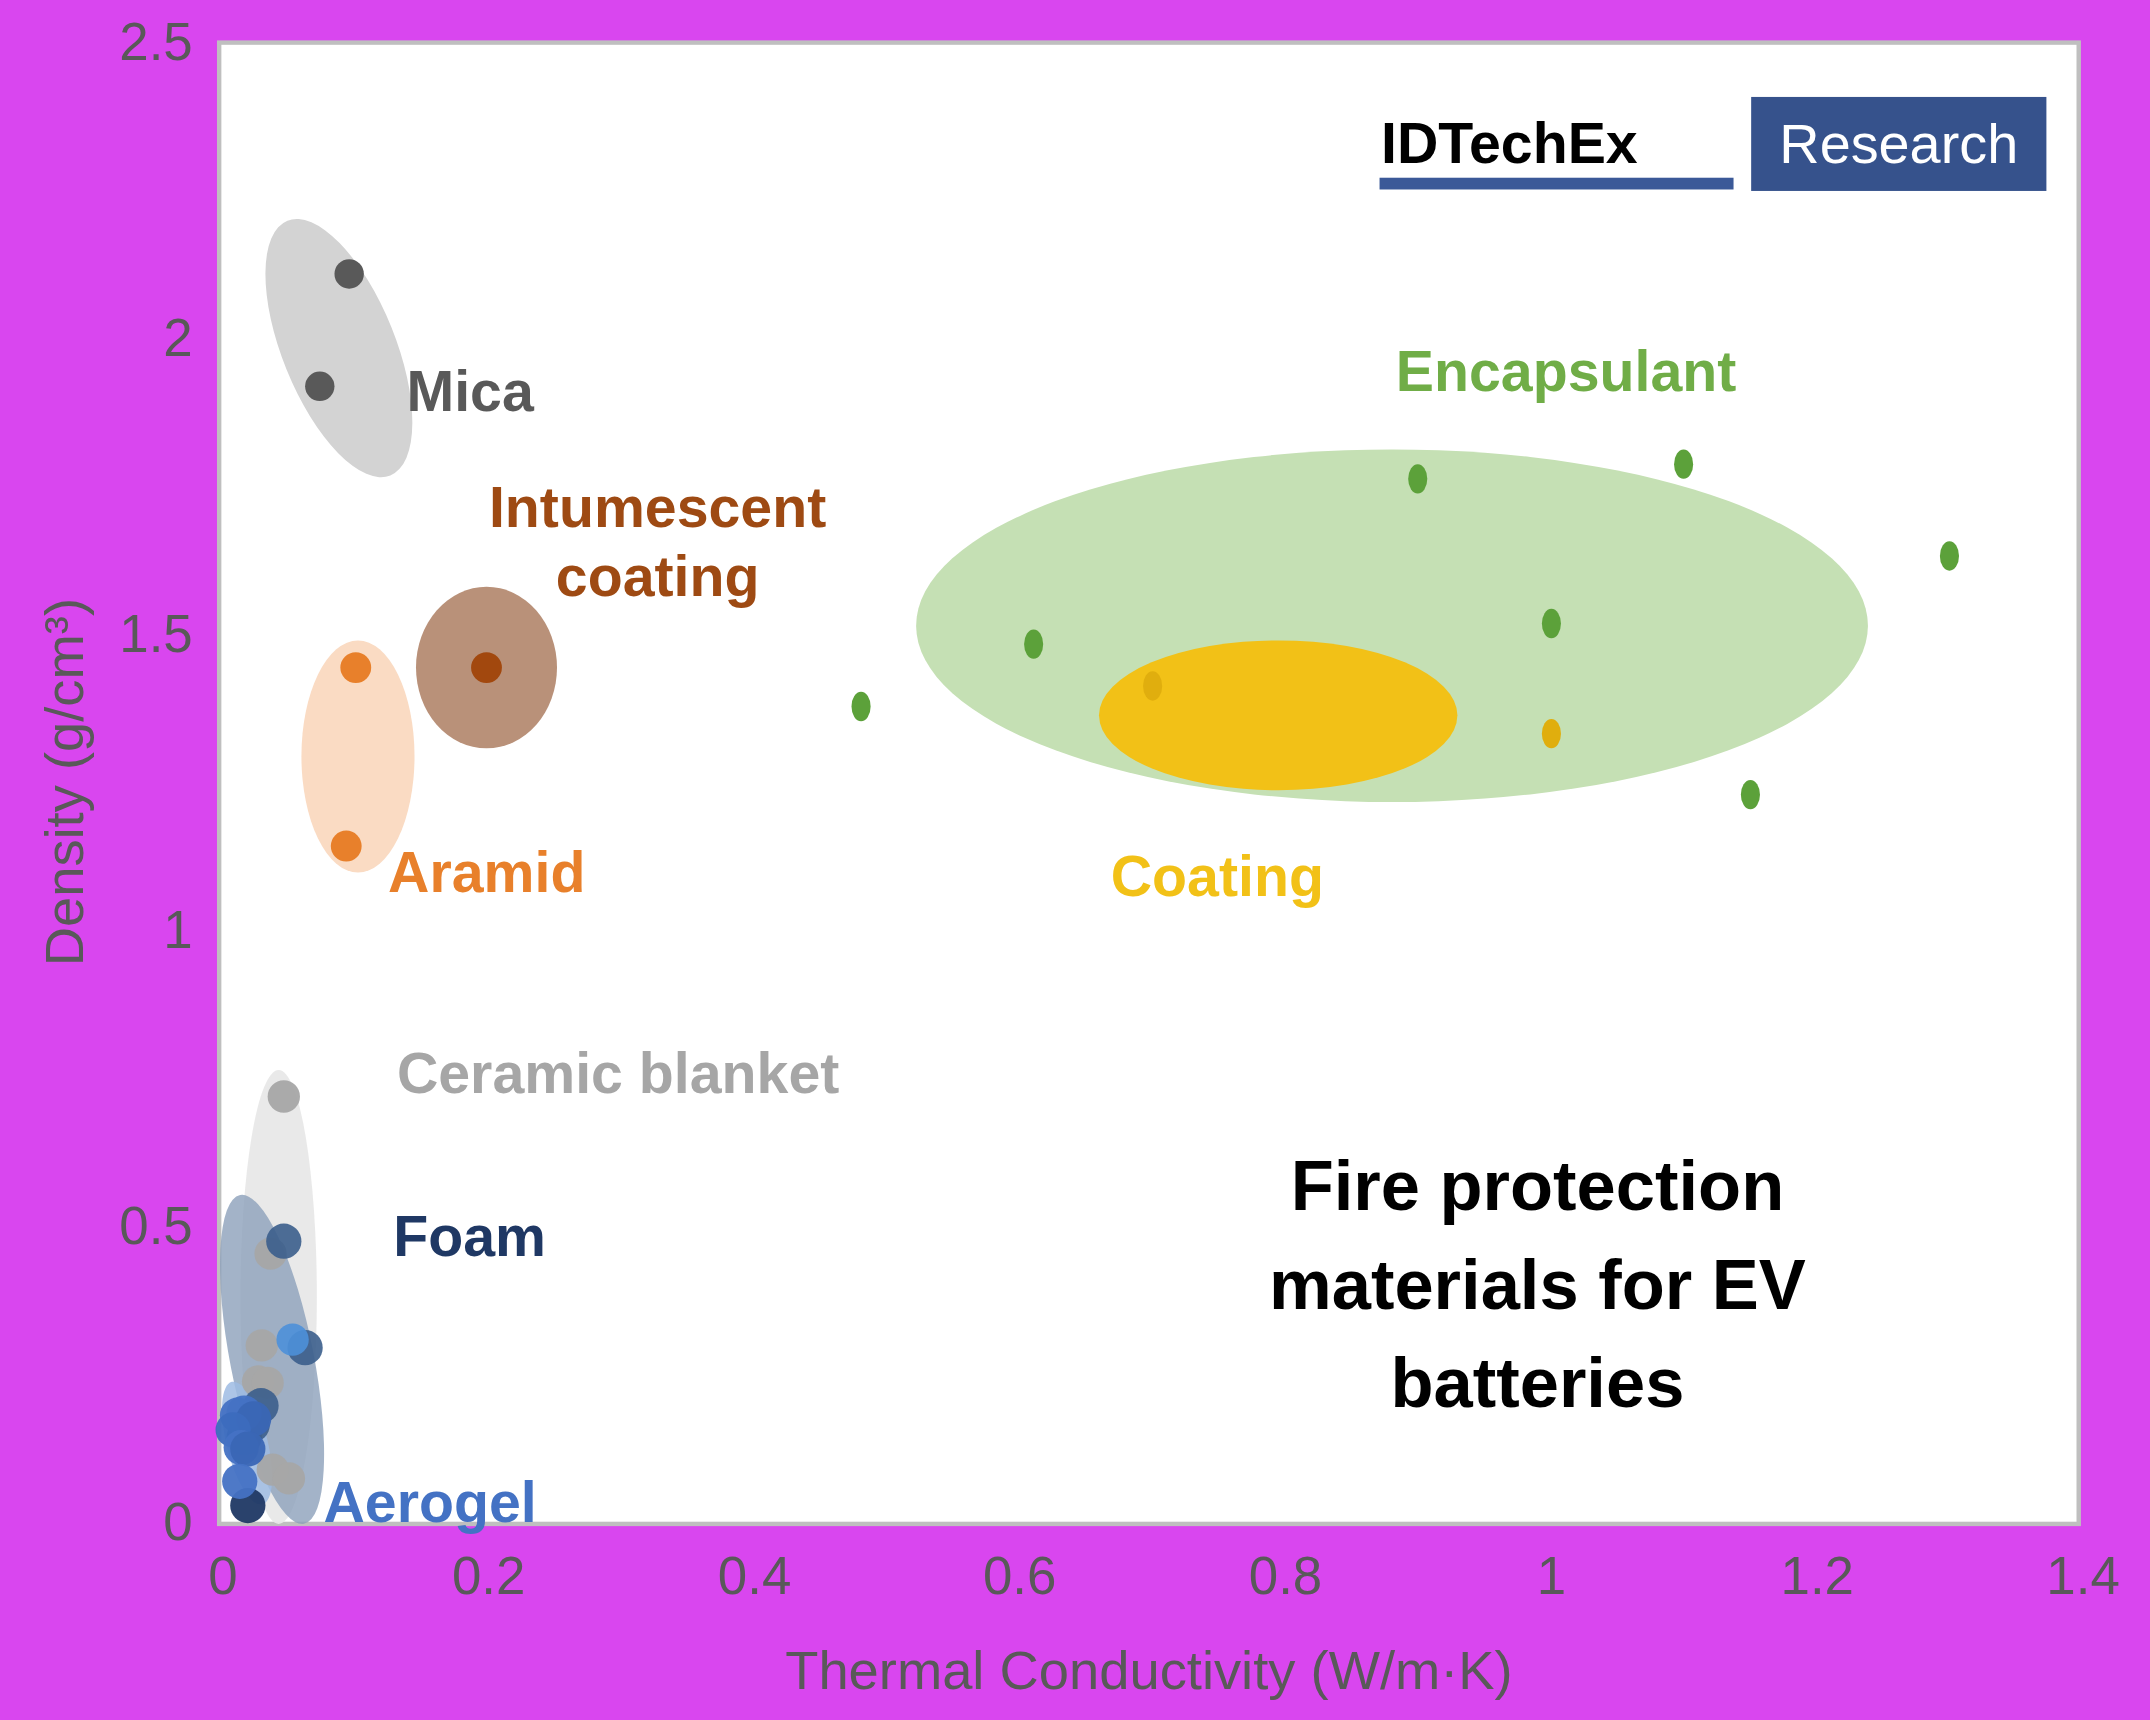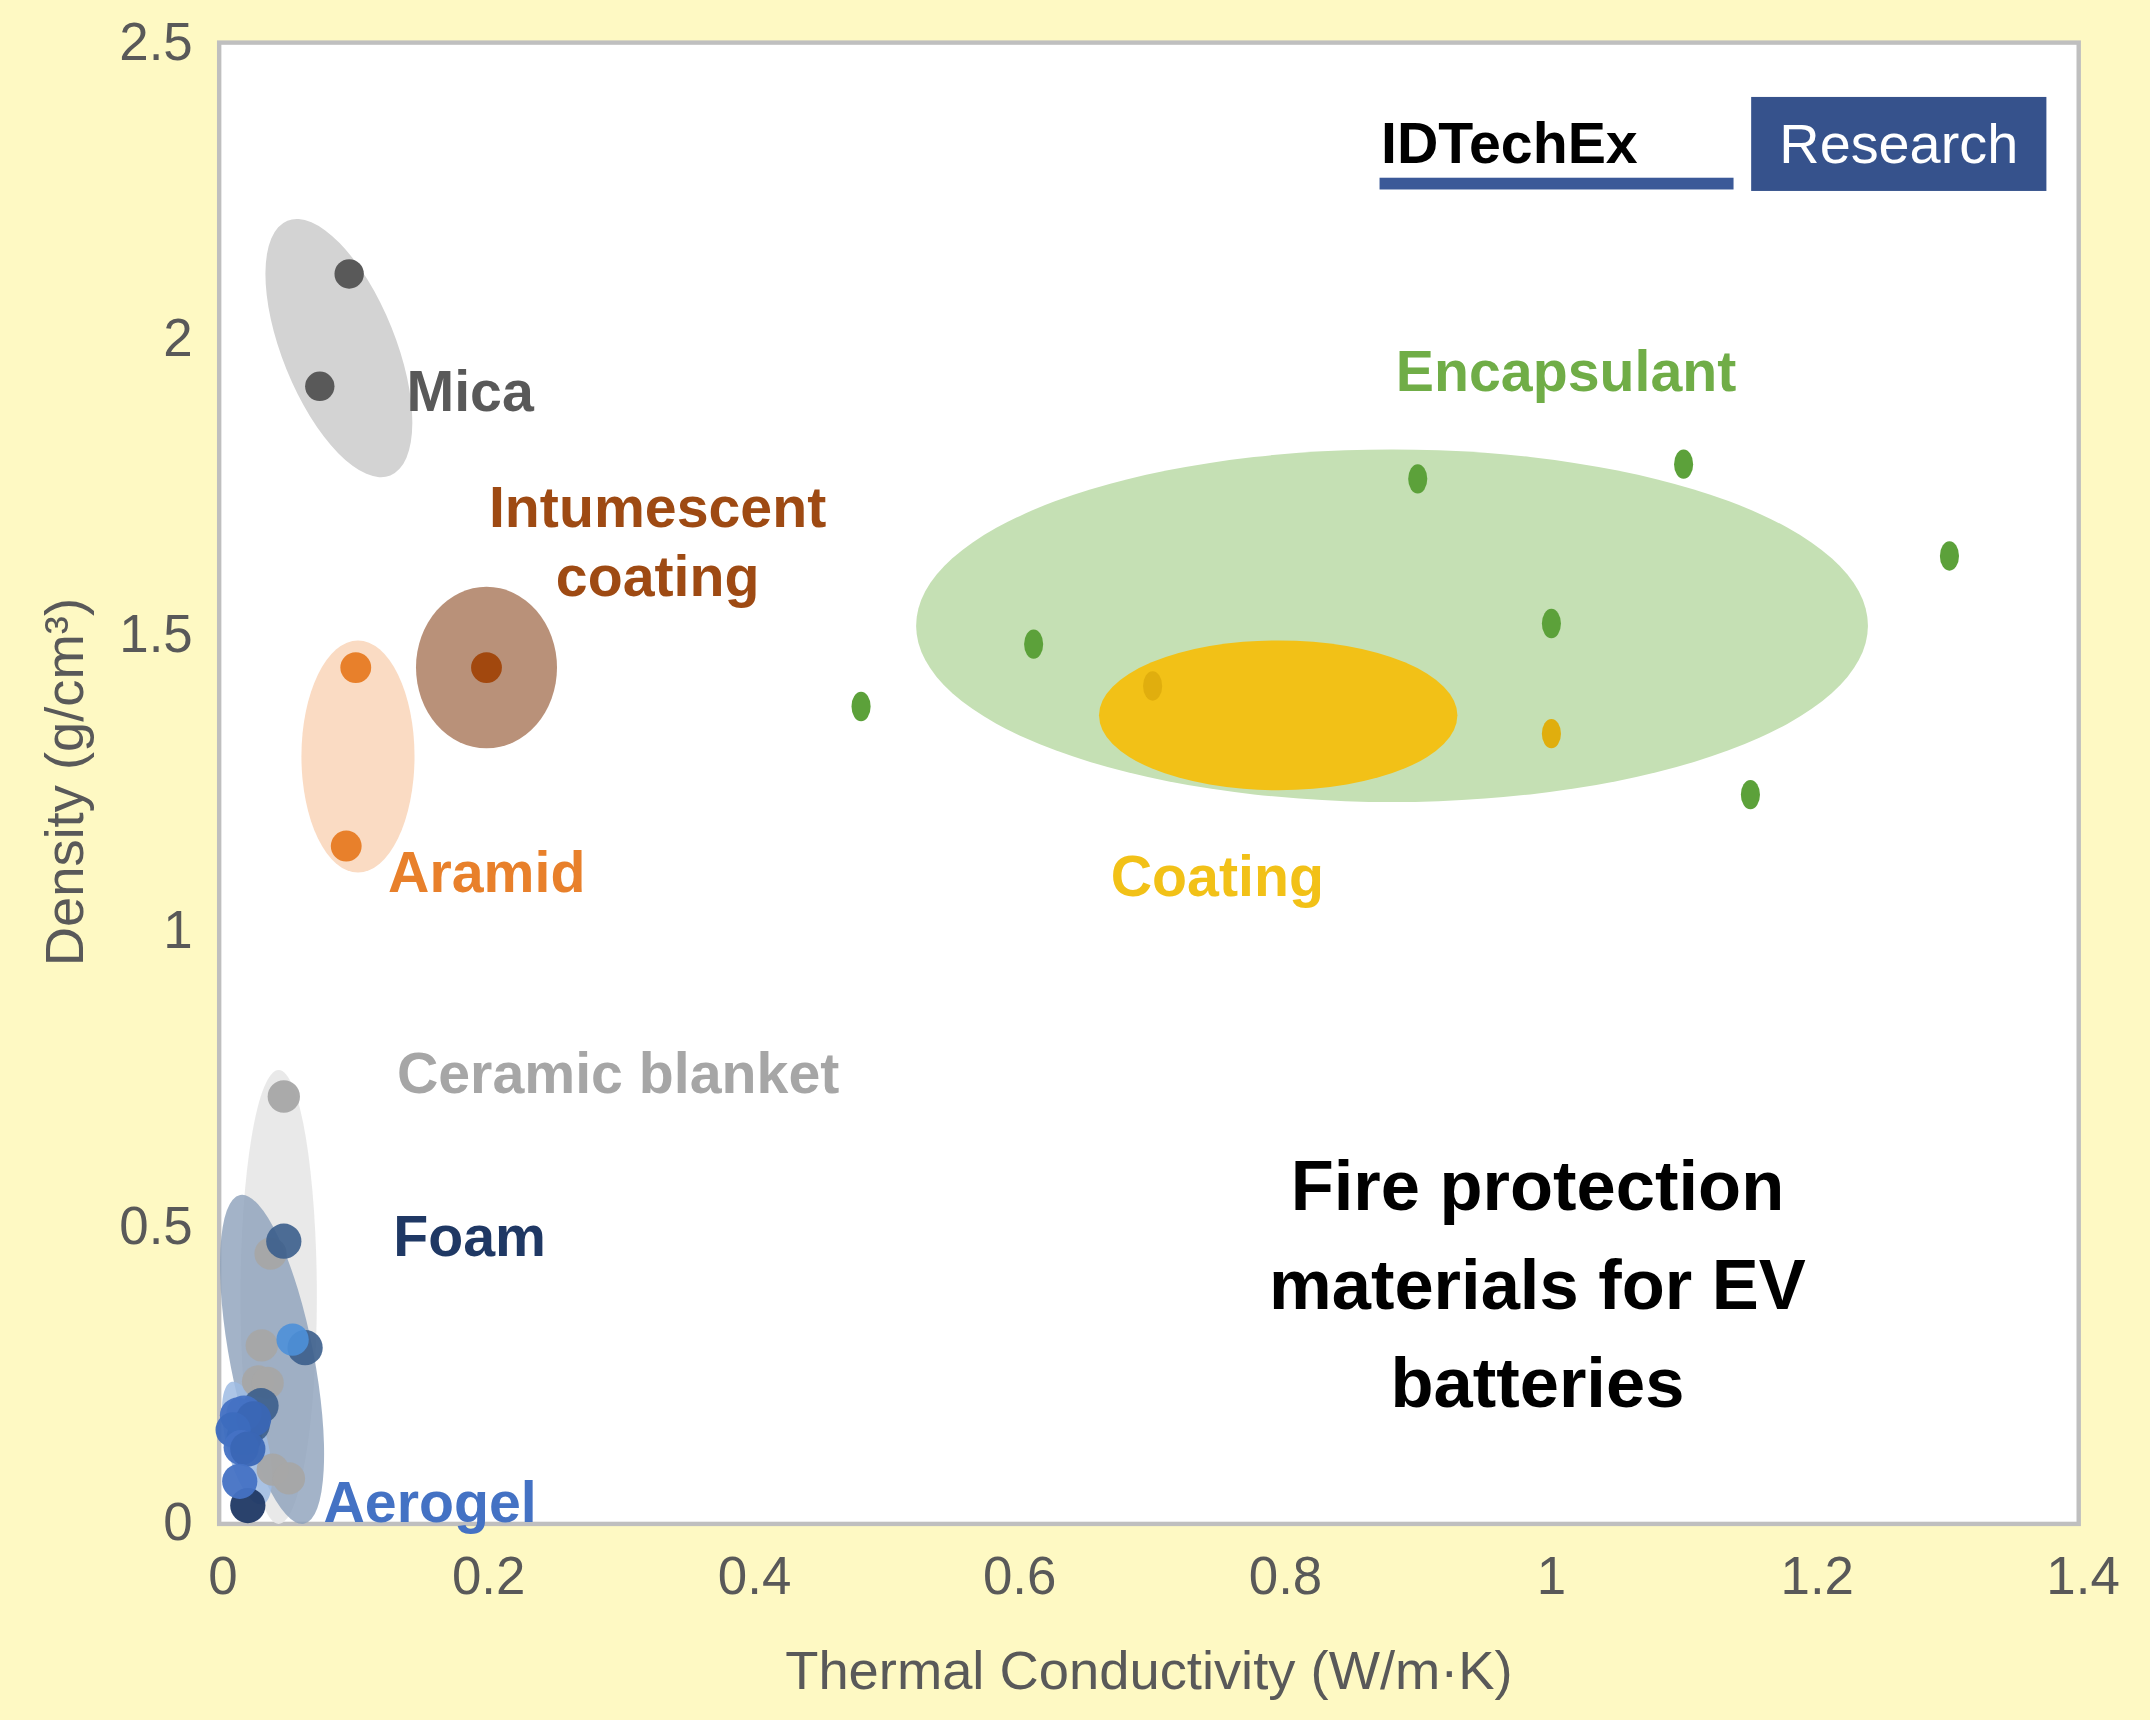--- a/index.html
+++ b/index.html
@@ -1,17 +1,17 @@
 <!DOCTYPE html>
 <html style="font-size:11.8px"><head>
 <meta charset="utf-8">
 <style>
   html,body{margin:0;padding:0;background:#fff;}
   body{width:2151px;height:1720px;font-family:"Liberation Sans",sans-serif;overflow:hidden;}
-  #chart-root{position:relative;width:2151px;height:1720px;background:#fef9c3;}
+  #chart-root{position:relative;width:2151px;height:1720px;background:#d946ef;}
   svg{display:block;}
   .tick-label{fill:#595959;font-family:"Liberation Sans",sans-serif;font-size:72px;}
   .axis-title{fill:#595959;font-family:"Liberation Sans",sans-serif;font-size:74px;}
   .cluster-label{font-family:"Liberation Sans",sans-serif;font-weight:bold;font-size:78px;}
   .chart-title{font-family:"Liberation Sans",sans-serif;font-weight:bold;font-size:96px;fill:#000000;}
   .logo-idtechex{font-family:"Liberation Sans",sans-serif;font-weight:bold;font-size:78px;fill:#000000;}
   .logo-research{font-family:"Liberation Sans",sans-serif;font-size:76px;fill:#ffffff;}
 </style>
 </head>
 <body>

